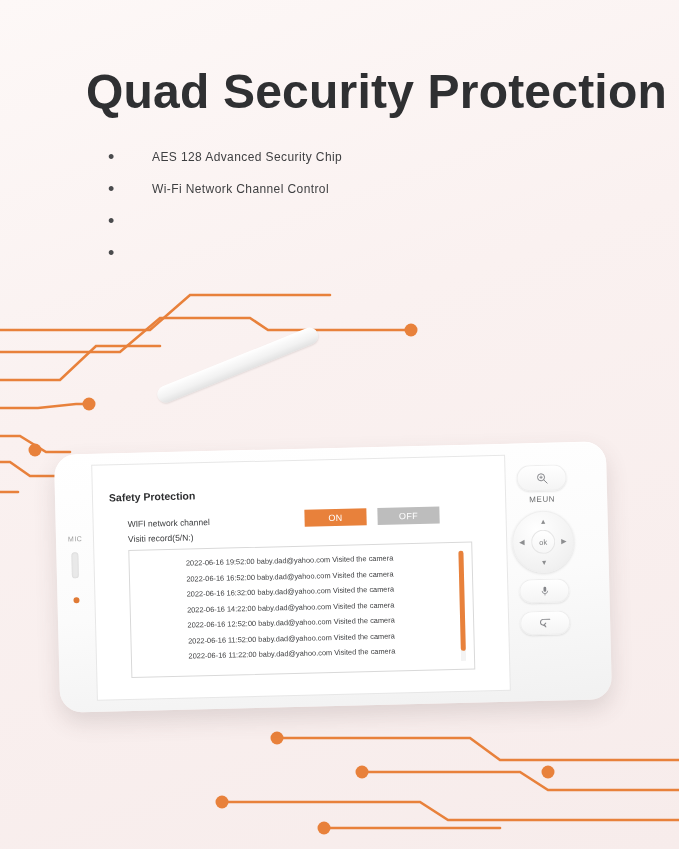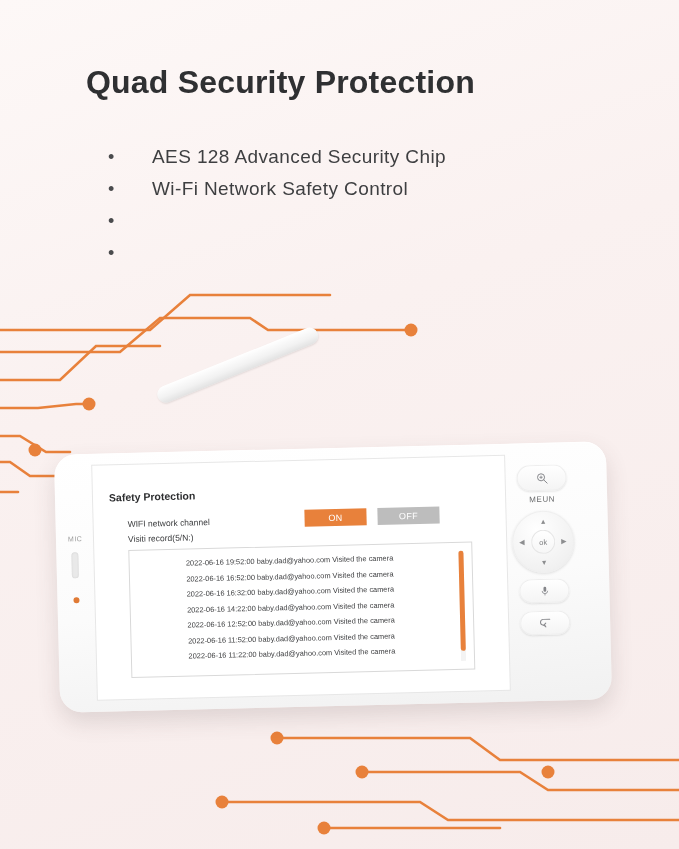--- a/index.html
+++ b/index.html
@@ -13,21 +13,21 @@
     font-family: "Liberation Sans", sans-serif;
     background: linear-gradient(160deg, #fdf8f7 0%, #faf1f0 40%, #f7eceb 100%);
     position: relative;
   }
 
   
   .headline {
     position: absolute;
     left: 86px;
     top: 64px;
-    font-size: 32px;
+    font-size: 48px;
     font-weight: bold;
     color: #2f3032;
     letter-spacing: 0.2px;
     white-space: nowrap;
   }
   .bullets {
     position: absolute;
     left: 108px;
     top: 142px;
     width: 520px;
@@ -37,21 +37,21 @@
     align-items: flex-start;
     height: 32px;
   }
   .bullet-dot {
     width: 16px;
     font-size: 18px;
     color: #4a4b4d;
     line-height: 30px;
   }
   .bullet-text {
-    font-size: 19px;
+    font-size: 12px;
     color: #3e3f41;
     line-height: 30px;
     margin-left: 28px;
     letter-spacing: 0.4px;
   }
 
   
   .circuit {
     position: absolute;
     left: 0;
@@ -359,21 +359,21 @@
 
 <div class="headline">Quad Security Protection</div>
 
 <div class="bullets">
   <div class="bullet-row">
     <span class="bullet-dot">•</span>
     <span class="bullet-text">AES 128 Advanced Security Chip</span>
   </div>
   <div class="bullet-row">
     <span class="bullet-dot">•</span>
-    <span class="bullet-text">Wi-Fi Network Safety Control</span>
+    <span class="bullet-text">Wi-Fi Network Channel Control</span>
   </div>
   <div class="bullet-row">
     <span class="bullet-dot">•</span>
   </div>
   <div class="bullet-row">
     <span class="bullet-dot">•</span>
   </div>
 </div>
 
 <div class="device-wrap">

